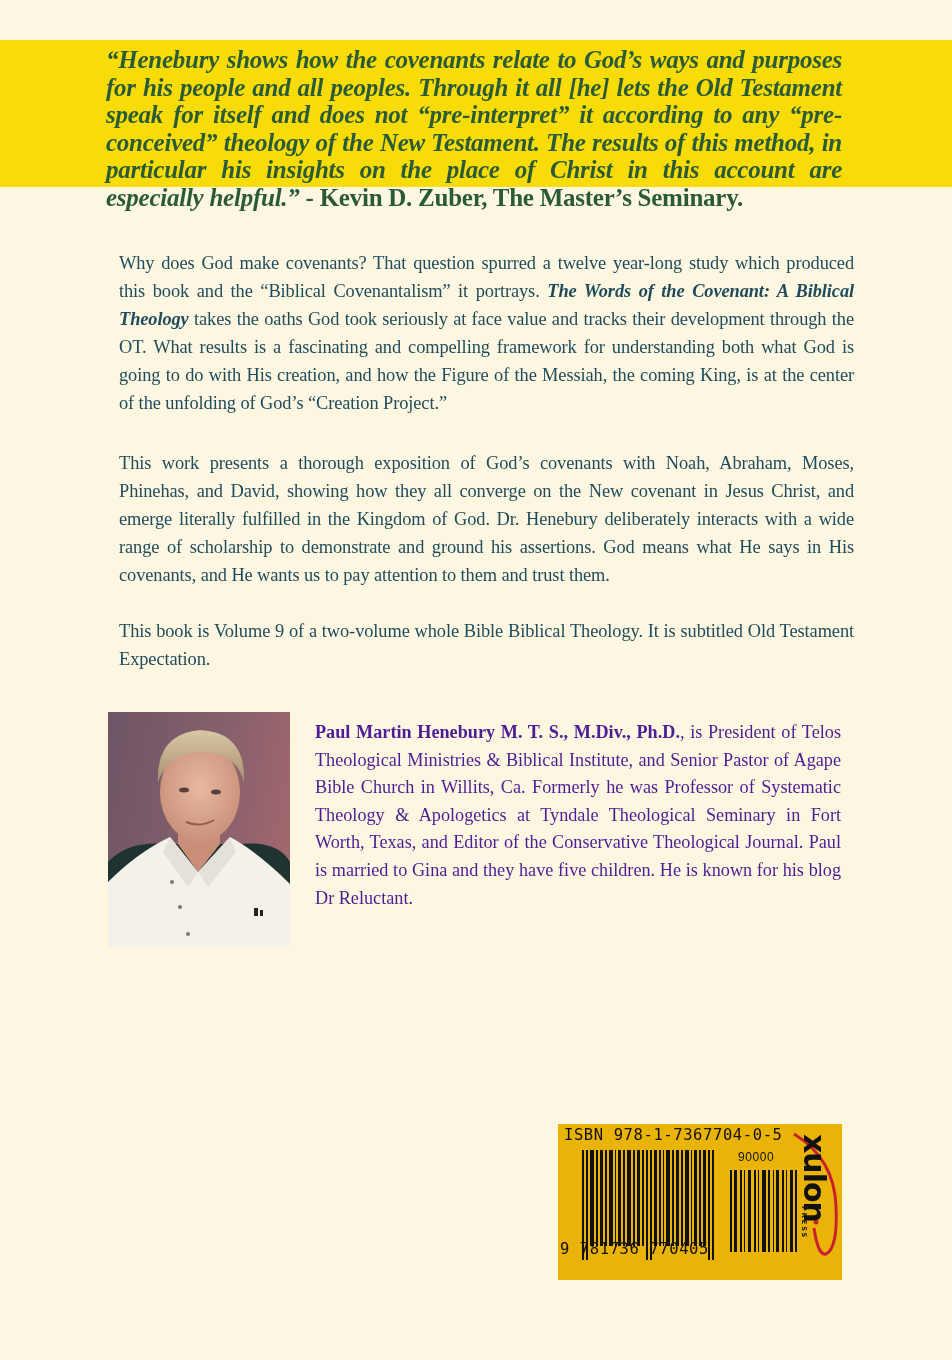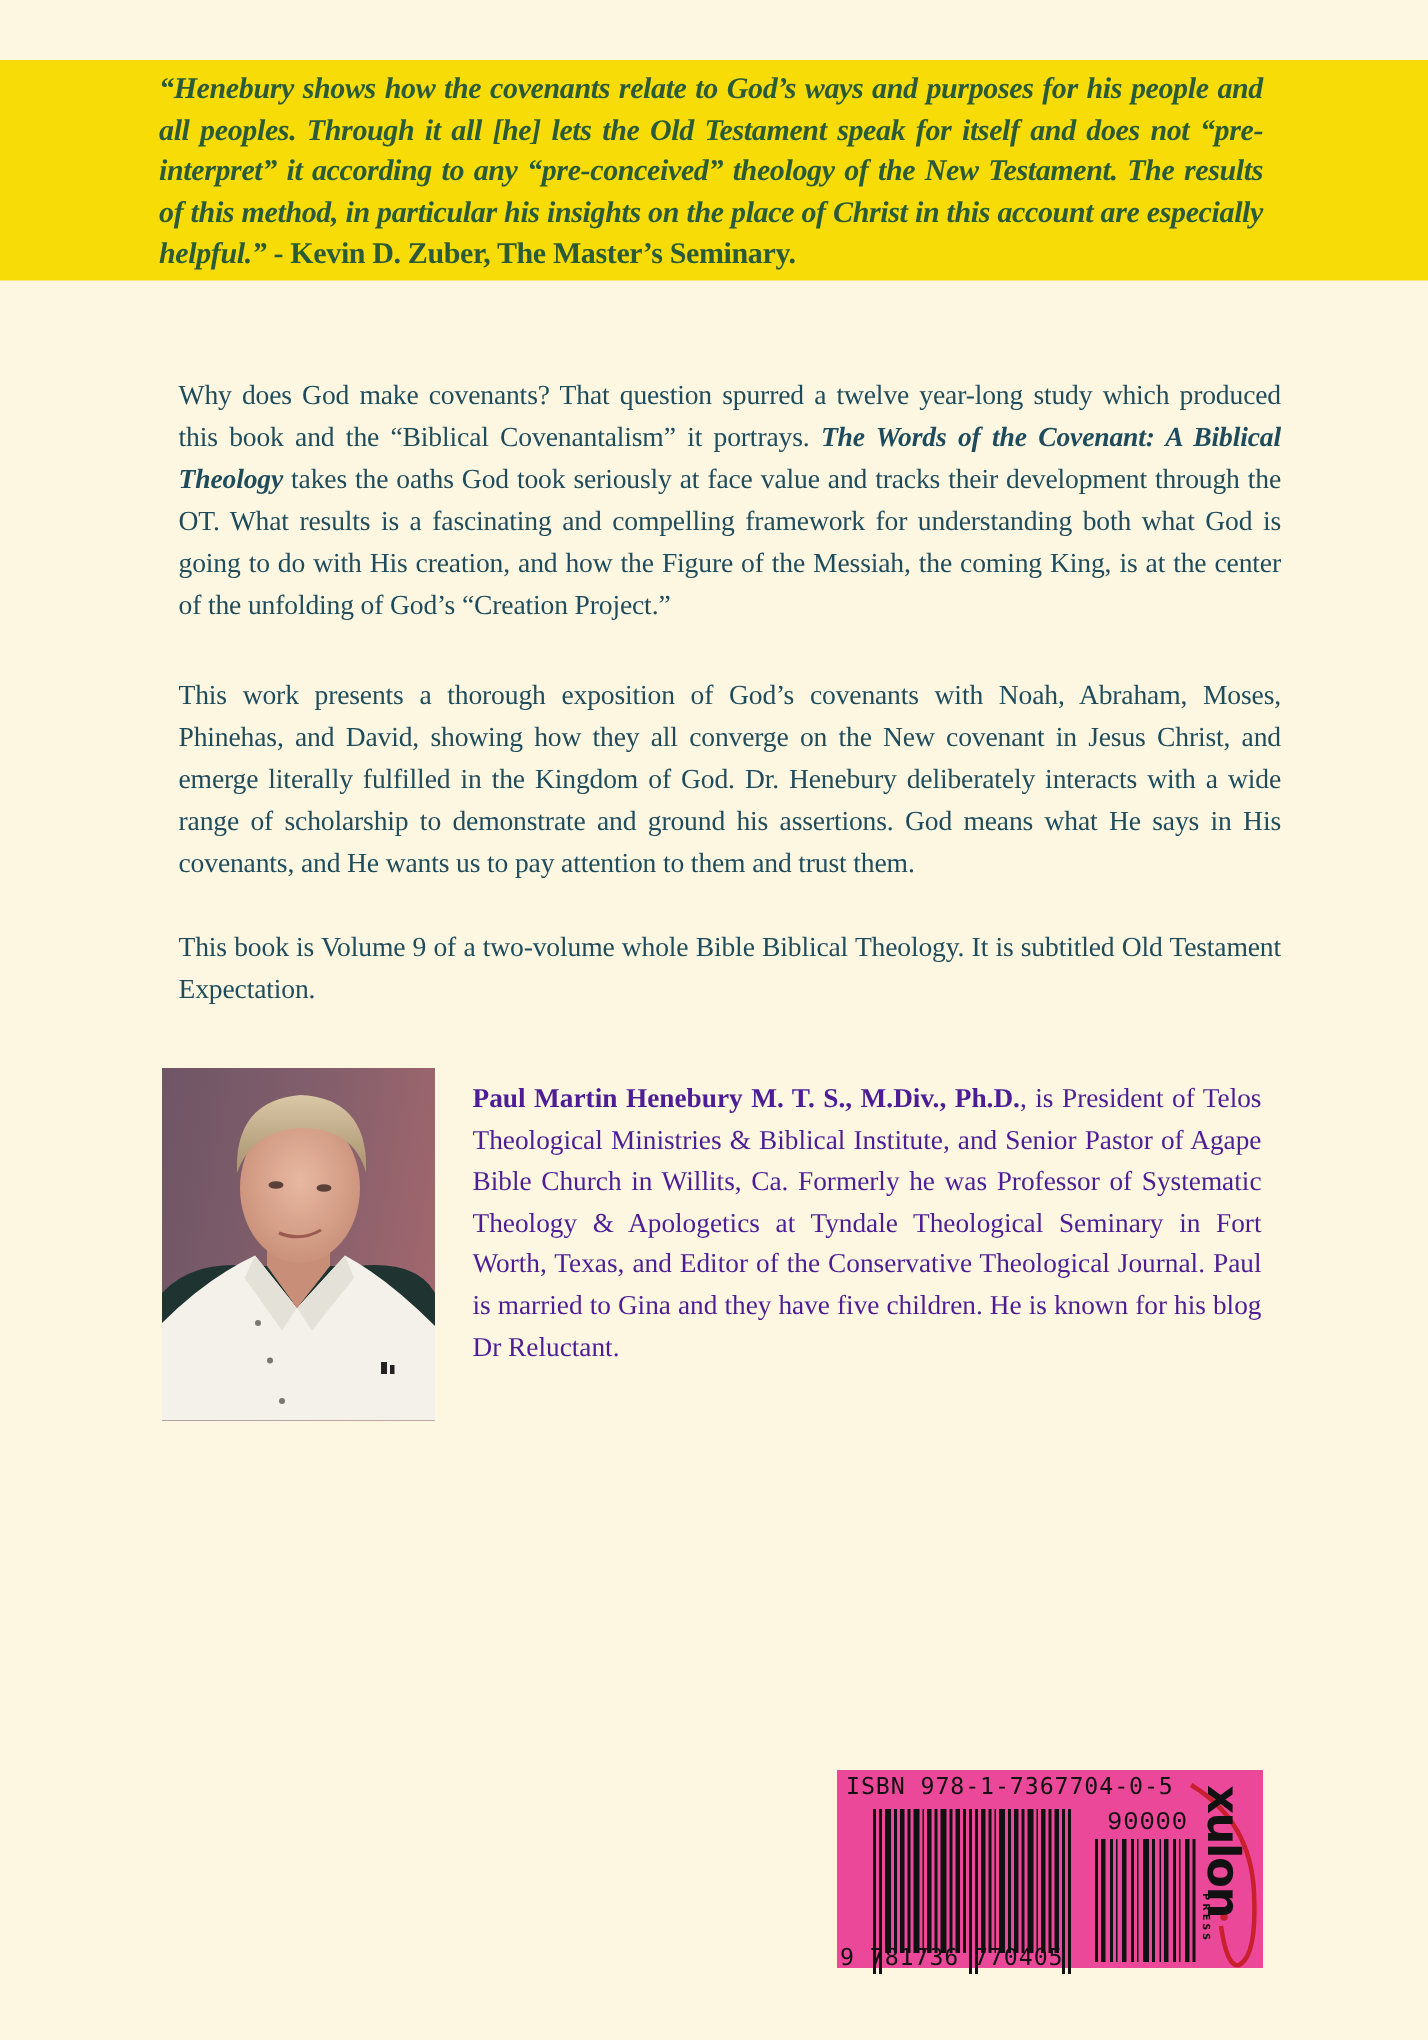--- a/index.html
+++ b/index.html
@@ -21,21 +21,21 @@
     width: 952px;
     height: 147px;
     background: #F8DC07;
   }
   .quote-text {
     position: absolute;
     left: 106px;
     top: 6px;
     width: 736px;
     color: #2A5B36;
-    font-size: 20px;
+    font-size: 25px;
     line-height: 27.5px;
     font-style: italic;
     font-weight: bold;
     text-align: justify;
     letter-spacing: -0.25px;
   }
   .quote-attrib {
     font-style: normal;
     font-weight: bold;
   }
@@ -76,41 +76,41 @@
     line-height: 27.6px;
     text-align: justify;
     margin: 0;
   }
   .author-bio .author-name {
     font-weight: bold;
   }
   .barcode-box {
     position: absolute;
     left: 558px;
-    top: 1180px;
+    top: 1124px;
     width: 284px;
-    height: 132px;
-    background: #ec4899;
+    height: 156px;
+    background: #eab308;
   }
   .isbn-text {
     position: absolute;
     left: 6px;
     top: 2px;
     font-family: "DejaVu Sans Mono", "Liberation Mono", monospace;
     font-size: 15.5px;
     letter-spacing: 0.6px;
     color: #111;
     white-space: pre;
   }
   .price-code {
     position: absolute;
     left: 180px;
     top: 26px;
-    font-family: Liberation Mono, monospace;
-    font-size: 17px;
+    font-family: Liberation Sans, sans-serif;
+    font-size: 12px;
     letter-spacing: 0.6px;
     color: #111;
   }
   .ean-digits {
     position: absolute;
     left: 2px;
     top: 116px;
     font-family: "DejaVu Sans Mono", "Liberation Mono", monospace;
     font-size: 15.5px;
     letter-spacing: 0.6px;

